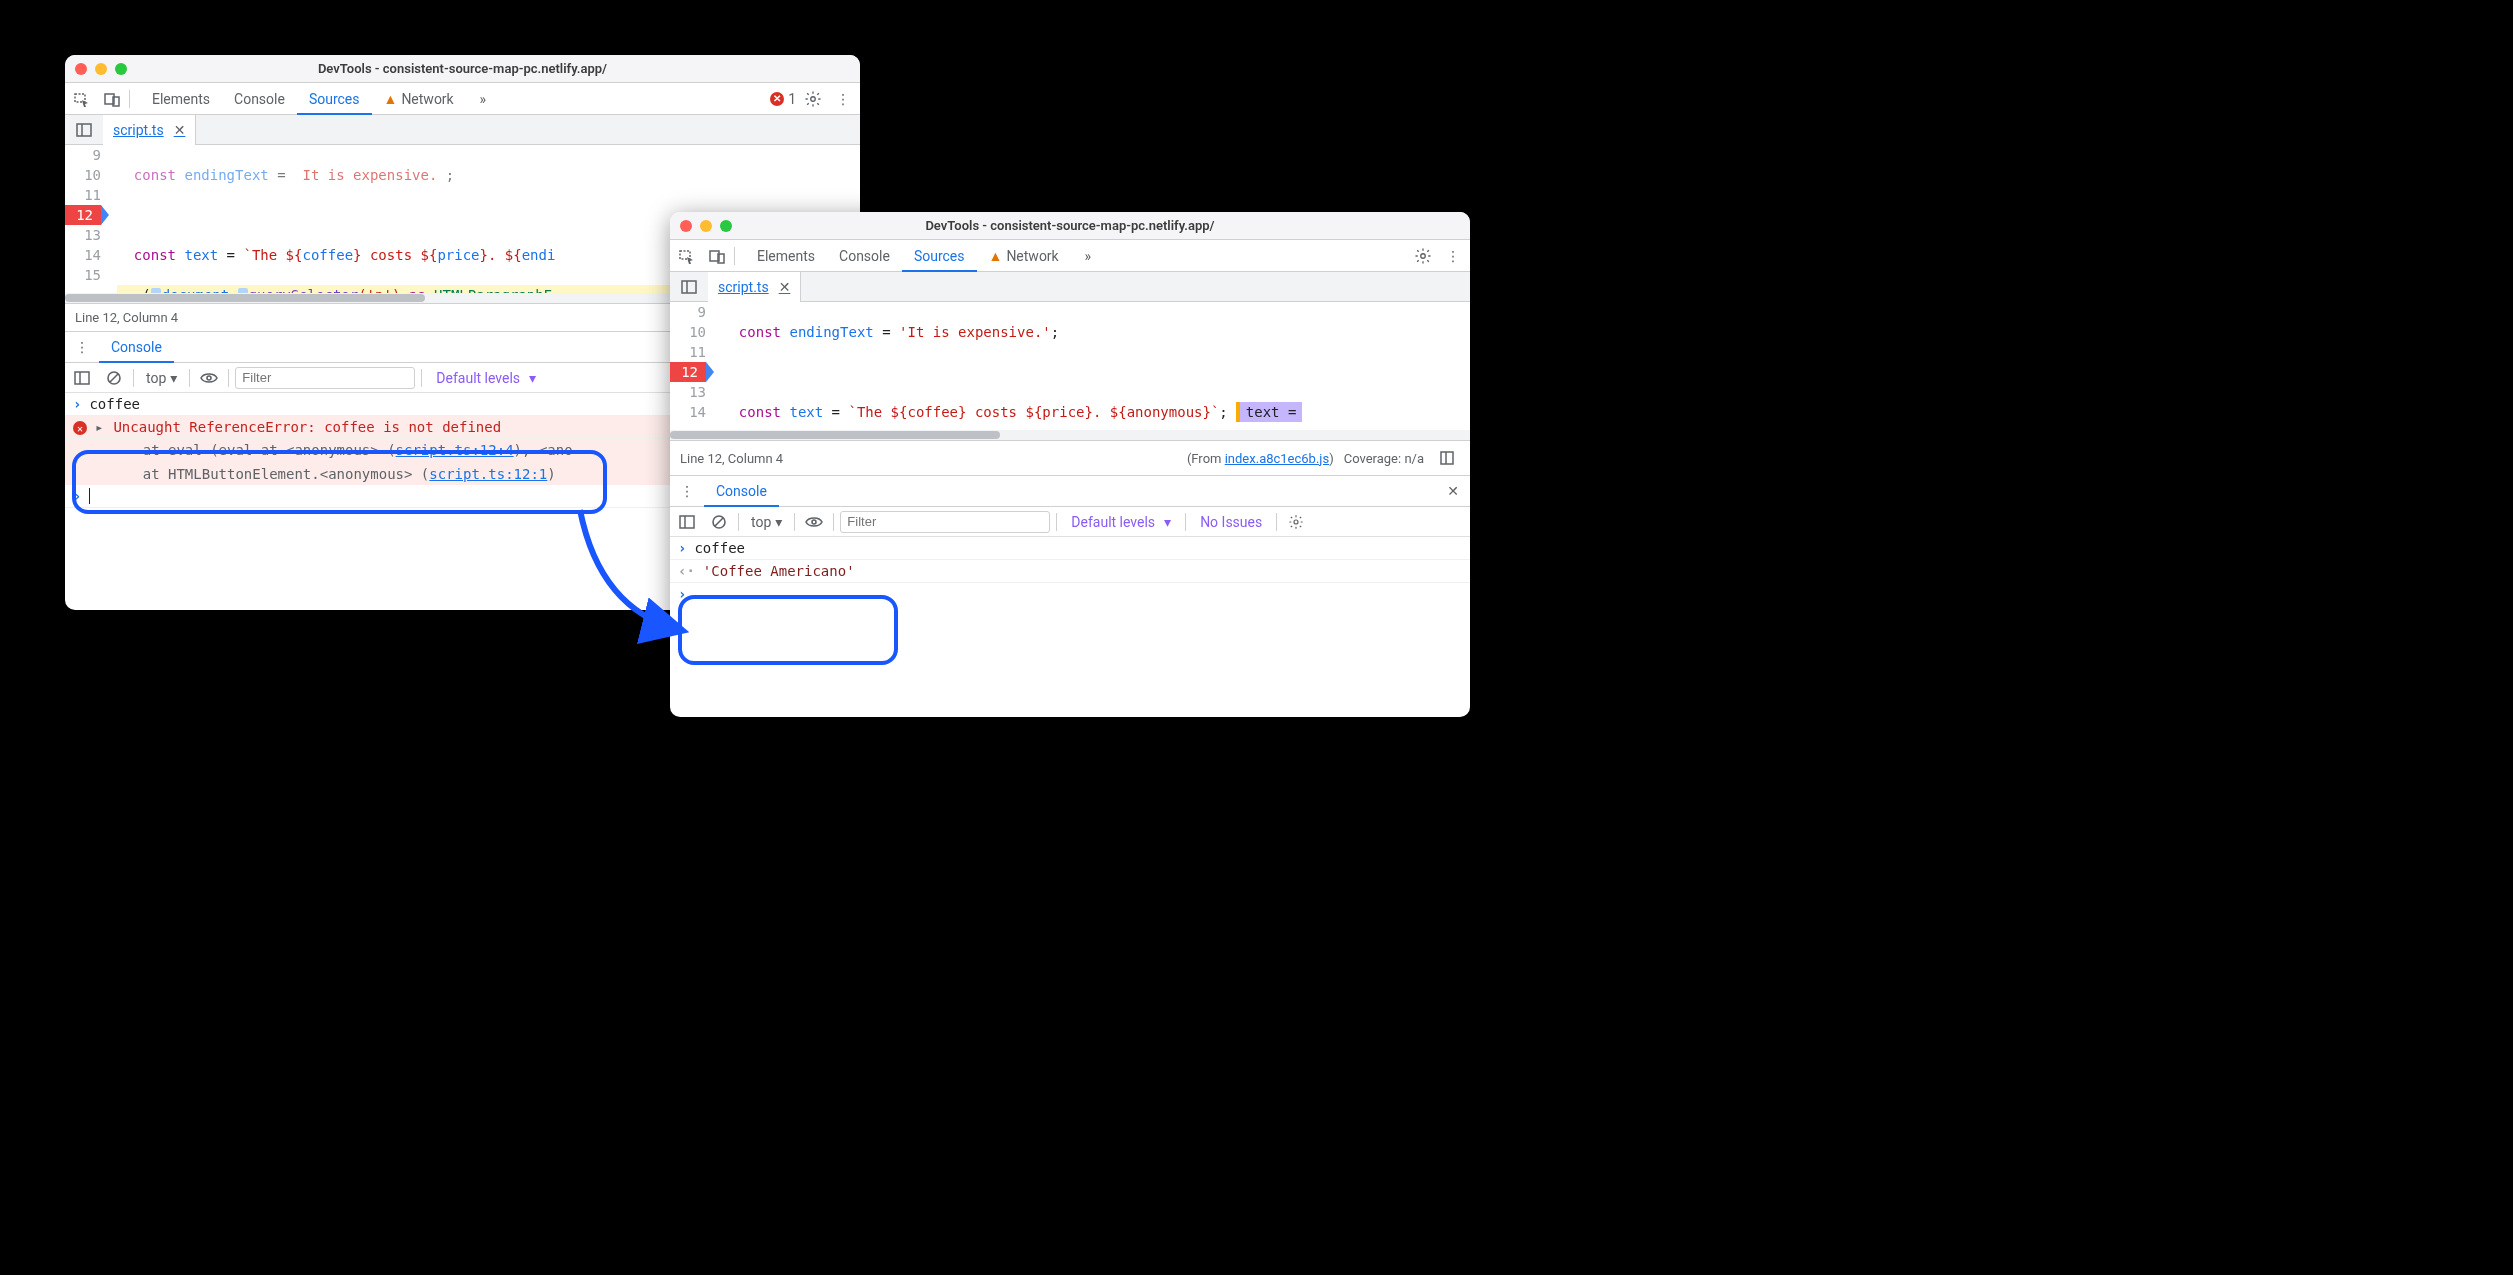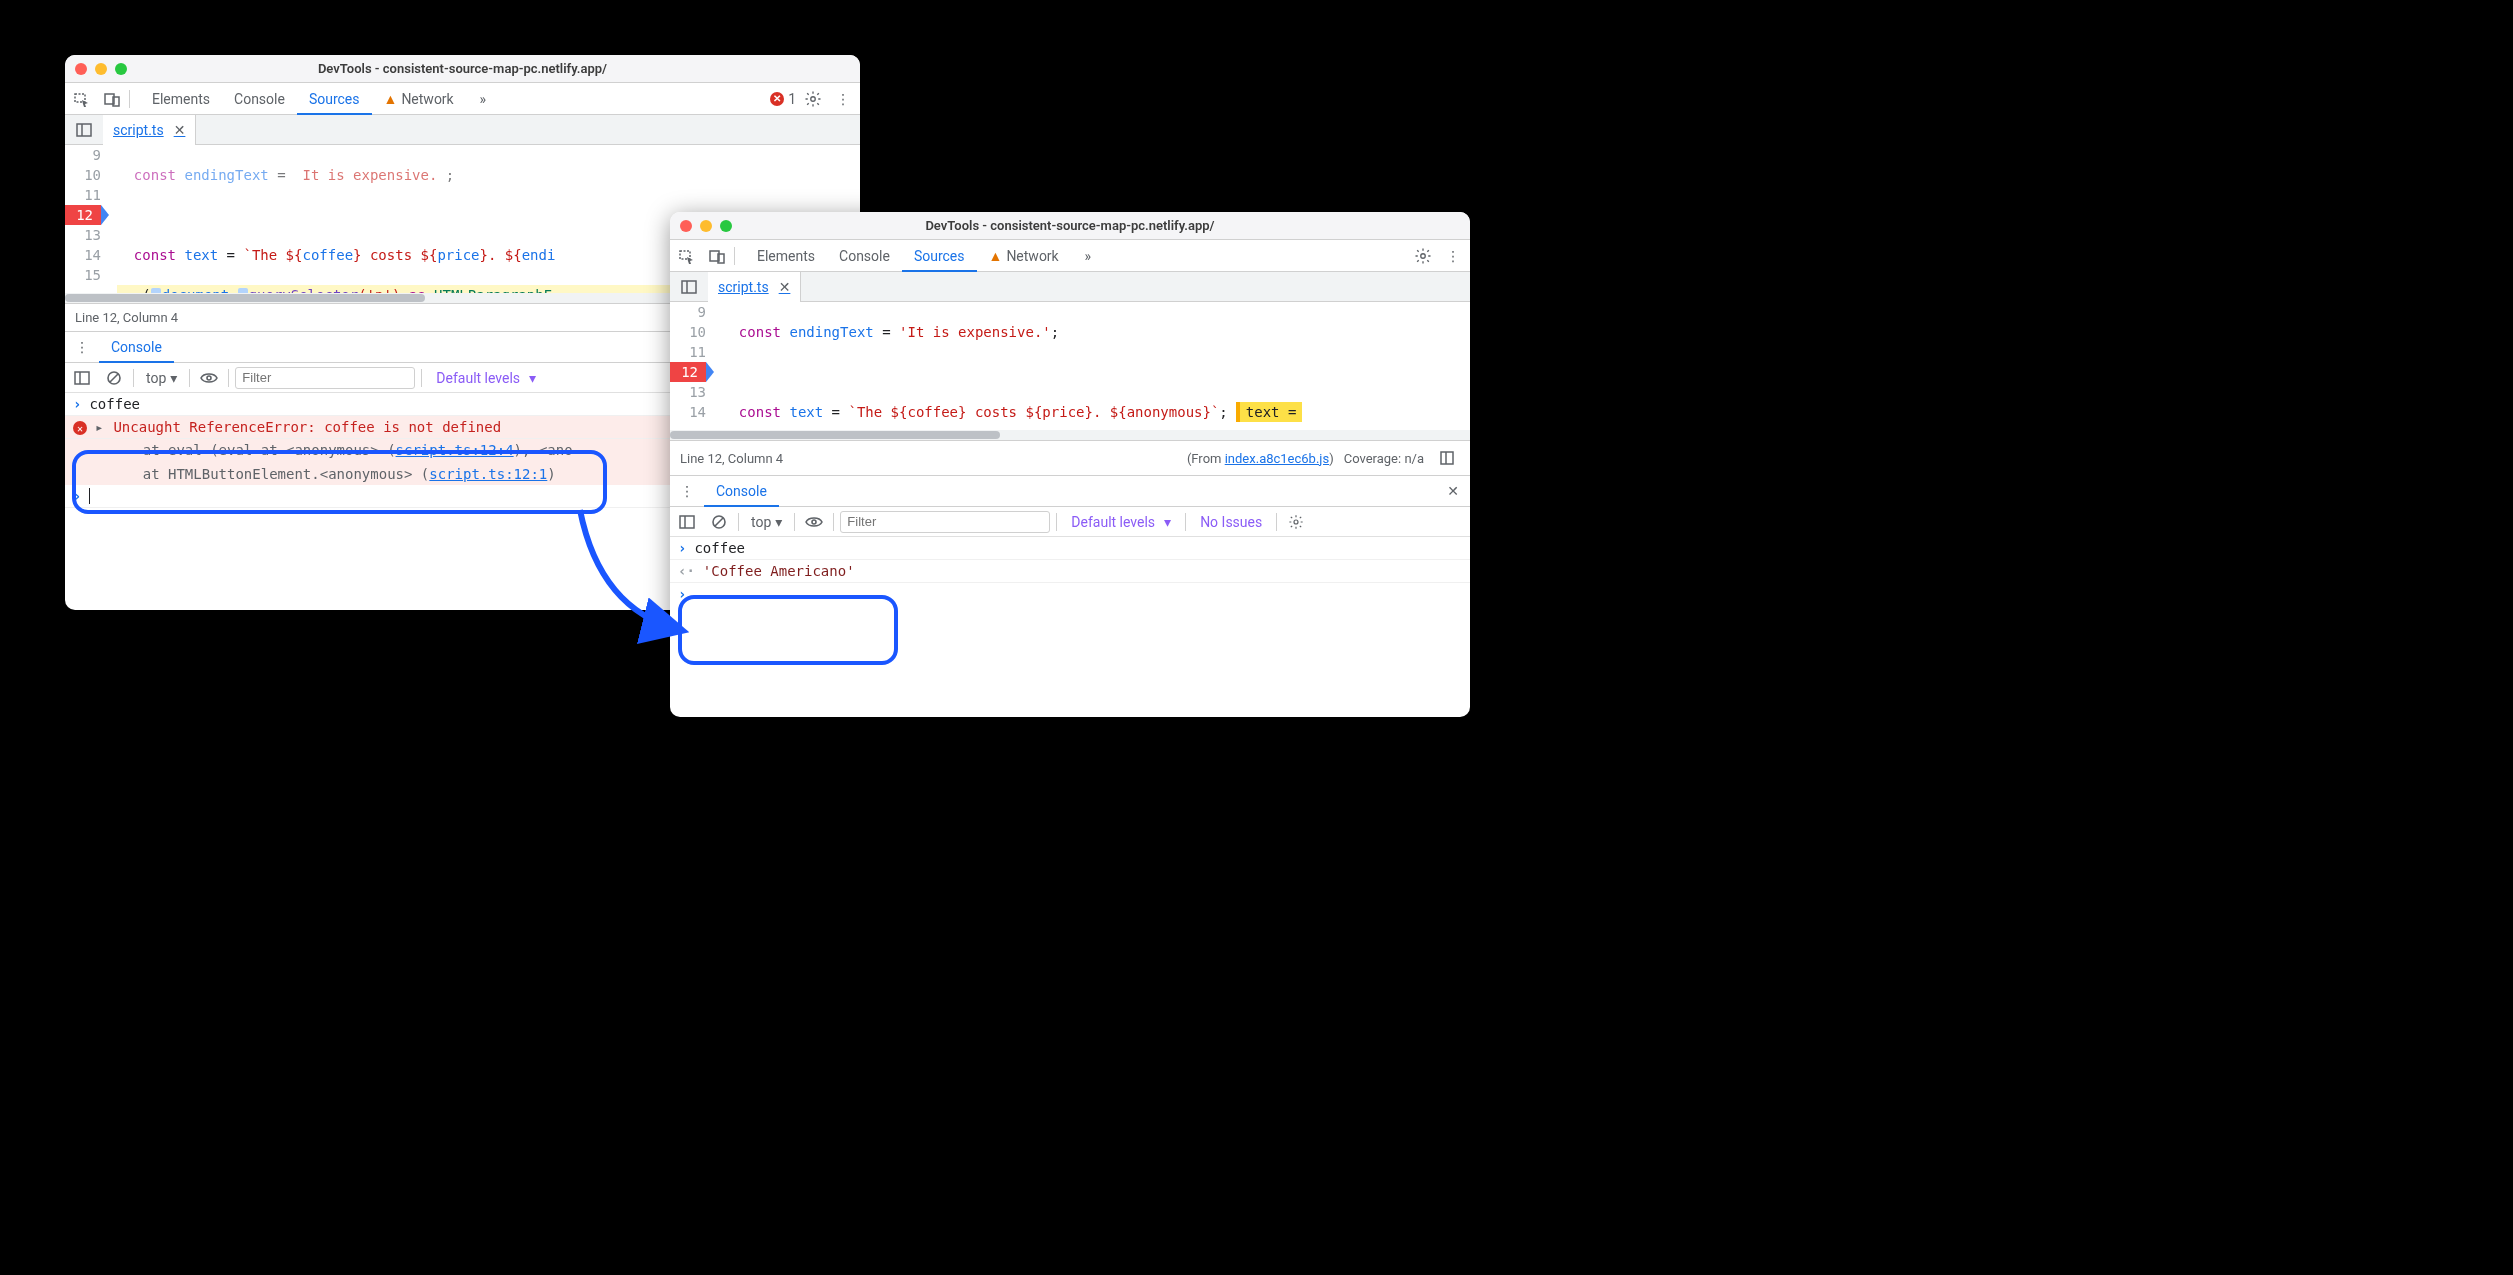--- a/index.html
+++ b/index.html
@@ -115,21 +115,21 @@
   .tok-kw { color:#aa0d91; }
   .tok-var { color:#1a73e8; }
   .tok-str { color:#c41a16; }
   .tok-type { color:#057a55; }
   .tok-func { color:#6f42c1; }
   .pill {
     display:inline-block; background:#b3d4fc; width:10px; height:14px;
     border-radius:2px; vertical-align:-2px; margin-right:1px;
   }
   .inline-chip{
-    display:inline-block; background:#fde047; padding:0 6px;
+    display:inline-block; background:#c4b5fd; padding:0 6px;
     border-left:4px solid #f9ab00; margin-left:8px;
   }
 
   .hscroll {
     height:10px; background:#f1f3f4; position:relative;
   }
   .hscroll .thumb { position:absolute; top:1px; height:8px; background:#bdc1c6; border-radius:4px; }
 
   .statusbar {
     display:flex; align-items:center; justify-content:space-between;

